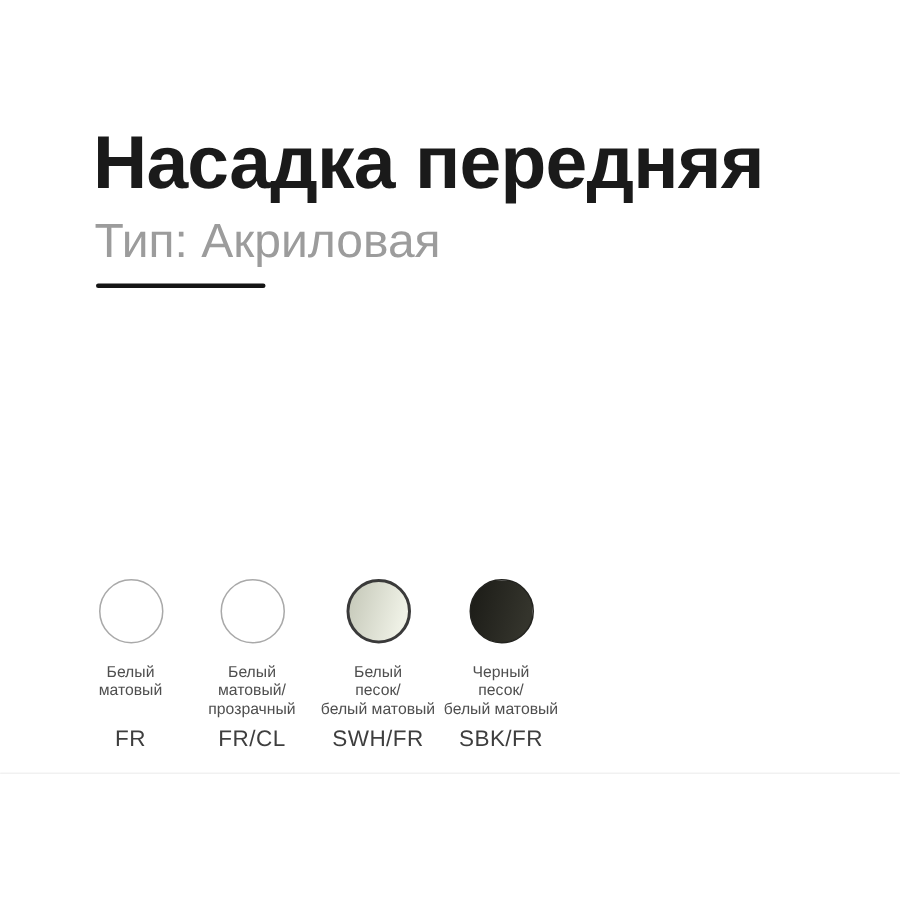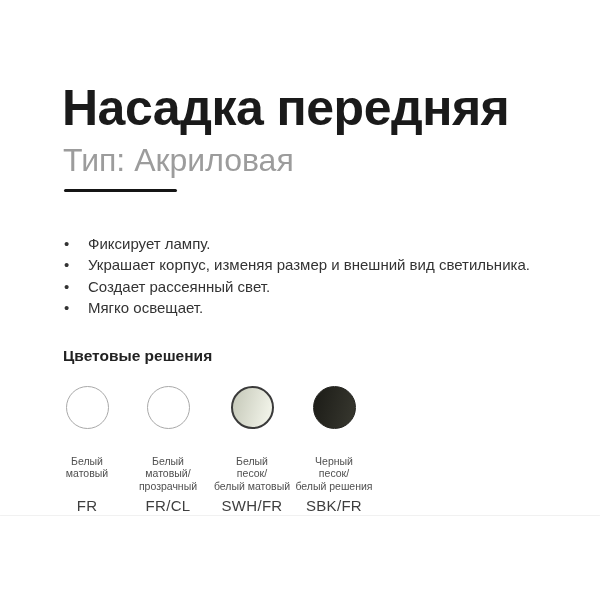--- a/index.html
+++ b/index.html
@@ -90,21 +90,21 @@
   .swatch-col.c2 { left: 207px; }
   .swatch-col.c3 { left: 289px; }
   .swatch-circle {
     width: 43px;
     height: 43px;
     border-radius: 50%;
     background: #ffffff;
     border: 1px solid #a9a9a9;
   }
   .swatch-label {
-    margin-top: 26px;
+    margin-top: 13px;
     height: 42px;
     font-size: 10.5px;
     line-height: 12.3px;
     color: #4f4f4f;
     white-space: pre-line;
   }
   .swatch-code {
     font-size: 15px;
     letter-spacing: 0.3px;
     color: #3e3e3e;
@@ -123,28 +123,21 @@
 <body>
 
 <div class="stage">
 
   <h1 class="page-title">Насадка передняя</h1>
 
   <div class="page-subtitle">Тип: Акриловая</div>
 
   <div class="divider"></div>
 
-  <ul class="feature-list">
-    <li>Фиксирует лампу.</li>
-    <li>Украшает корпус, изменяя размер и внешний вид светильника.</li>
-    <li>Создает рассеянный свет.</li>
-    <li>Мягко освещает.</li>
-  </ul>
 
-  <div class="colors-heading">Цветовые решения</div>
 
   <div class="swatch-col c0">
     <div class="swatch-circle" style="background: rgb(255, 255, 255); border: 1px solid rgb(169, 169, 169);"></div>
     <div class="swatch-label">Белый
 матовый</div>
     <div class="swatch-code">FR</div>
   </div>
 
   <div class="swatch-col c1">
     <div class="swatch-circle" style="background: rgb(255, 255, 255); border: 1px solid rgb(169, 169, 169);"></div>
@@ -159,19 +152,19 @@
     <div class="swatch-label">Белый
 песок/
 белый матовый</div>
     <div class="swatch-code">SWH/FR</div>
   </div>
 
   <div class="swatch-col c3">
     <div class="swatch-circle" style="background: linear-gradient(105deg, rgb(30, 30, 25) 10%, rgb(52, 52, 44) 85%); border: 1px solid rgb(35, 35, 31);"></div>
     <div class="swatch-label">Черный
 песок/
-белый решения</div>
+белый матовый</div>
     <div class="swatch-code">SBK/FR</div>
   </div>
 
   <div class="slide-bottom-edge"></div>
 
 </div>
 
 </body></html>

